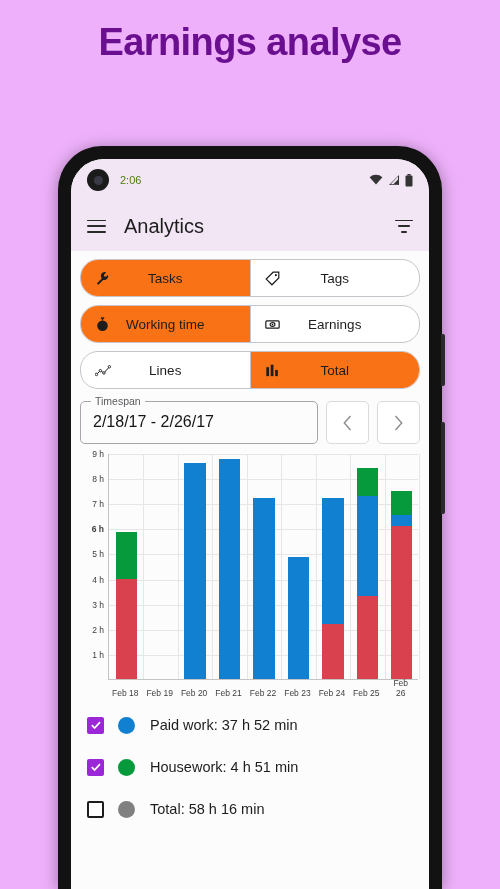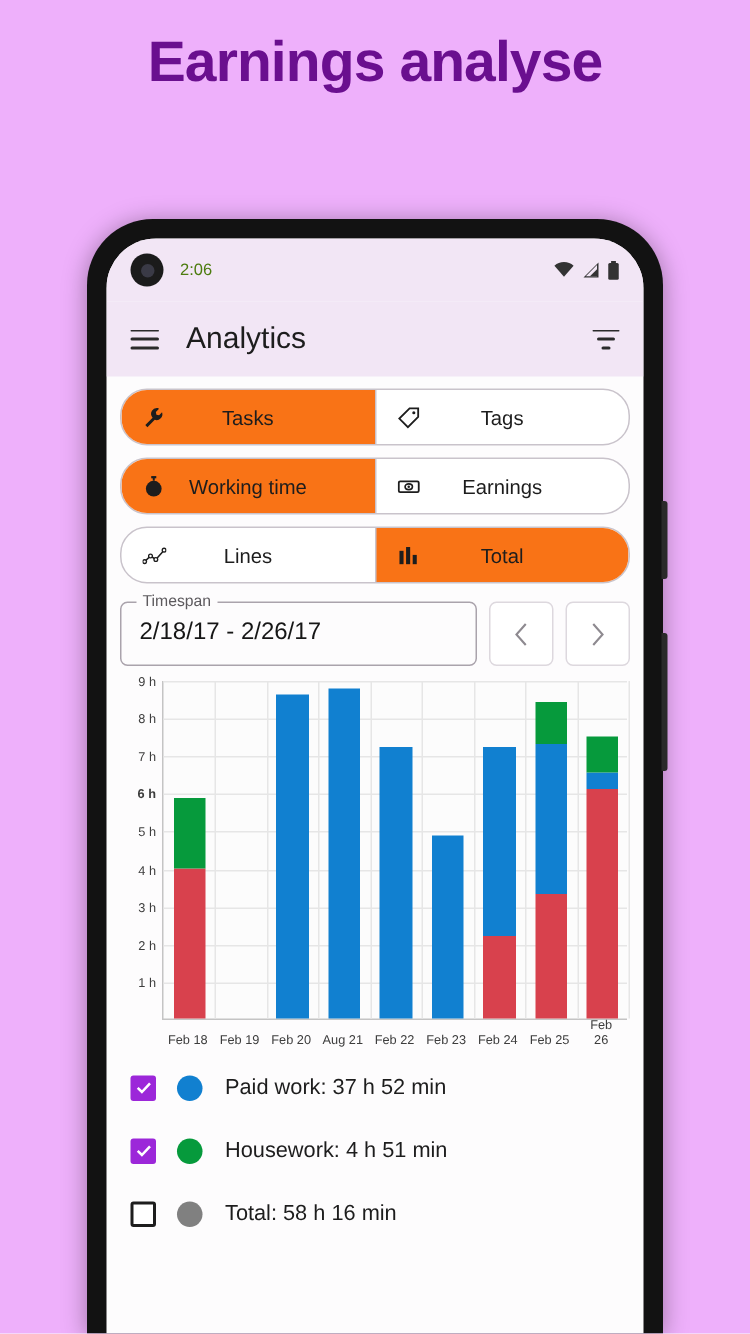--- a/index.html
+++ b/index.html
@@ -273,21 +273,21 @@
         <div class="ylab" style="top: 150.667px;">3 h</div>
         <div class="ylab" style="top: 125.556px;">4 h</div>
         <div class="ylab" style="top: 100.444px;">5 h</div>
         <div class="ylab" style="top: 75.3333px; font-weight: bold;">6 h</div>
         <div class="ylab" style="top: 50.2222px;">7 h</div>
         <div class="ylab" style="top: 25.1111px;">8 h</div>
         <div class="ylab" style="top: 0px;">9 h</div>
         <div class="xlab" style="left: 45.2222px;">Feb 18</div>
         <div class="xlab" style="left: 79.6667px;">Feb 19</div>
         <div class="xlab" style="left: 114.111px;">Feb 20</div>
-        <div class="xlab" style="left: 148.556px;">Aug 21</div>
+        <div class="xlab" style="left: 148.556px;">Feb 21</div>
         <div class="xlab" style="left: 183px;">Feb 22</div>
         <div class="xlab" style="left: 217.444px;">Feb 23</div>
         <div class="xlab" style="left: 251.889px;">Feb 24</div>
         <div class="xlab" style="left: 286.333px;">Feb 25</div>
         <div class="xlab" style="left: 320.778px;">Feb 26</div>
       </div>
 
     <div class="legend">
         <div class="lrow">
           <div class="cb on">

